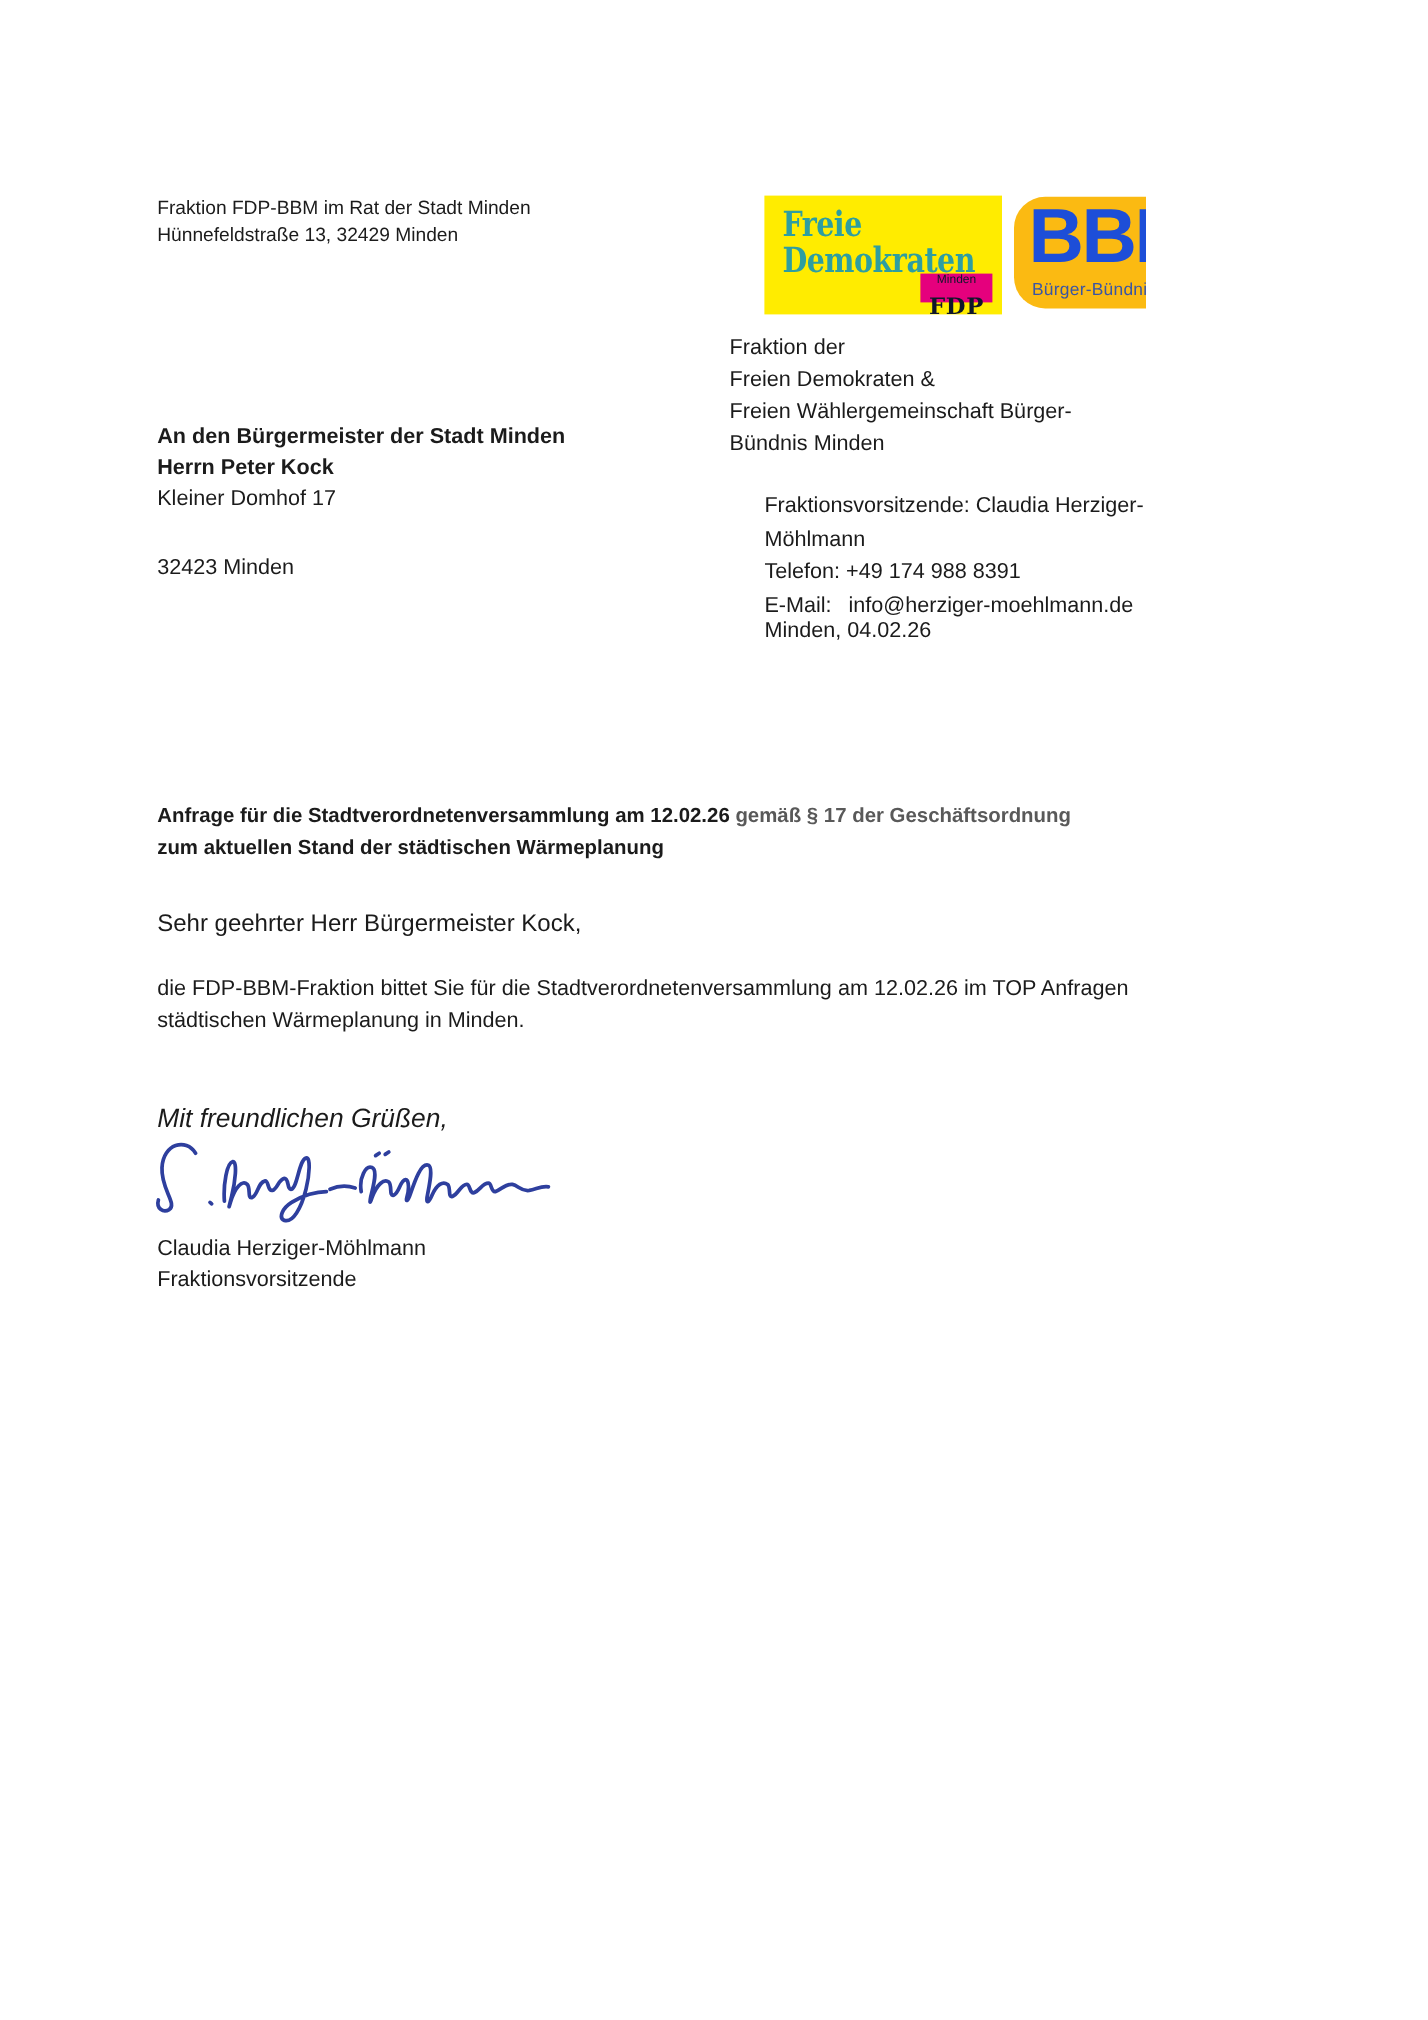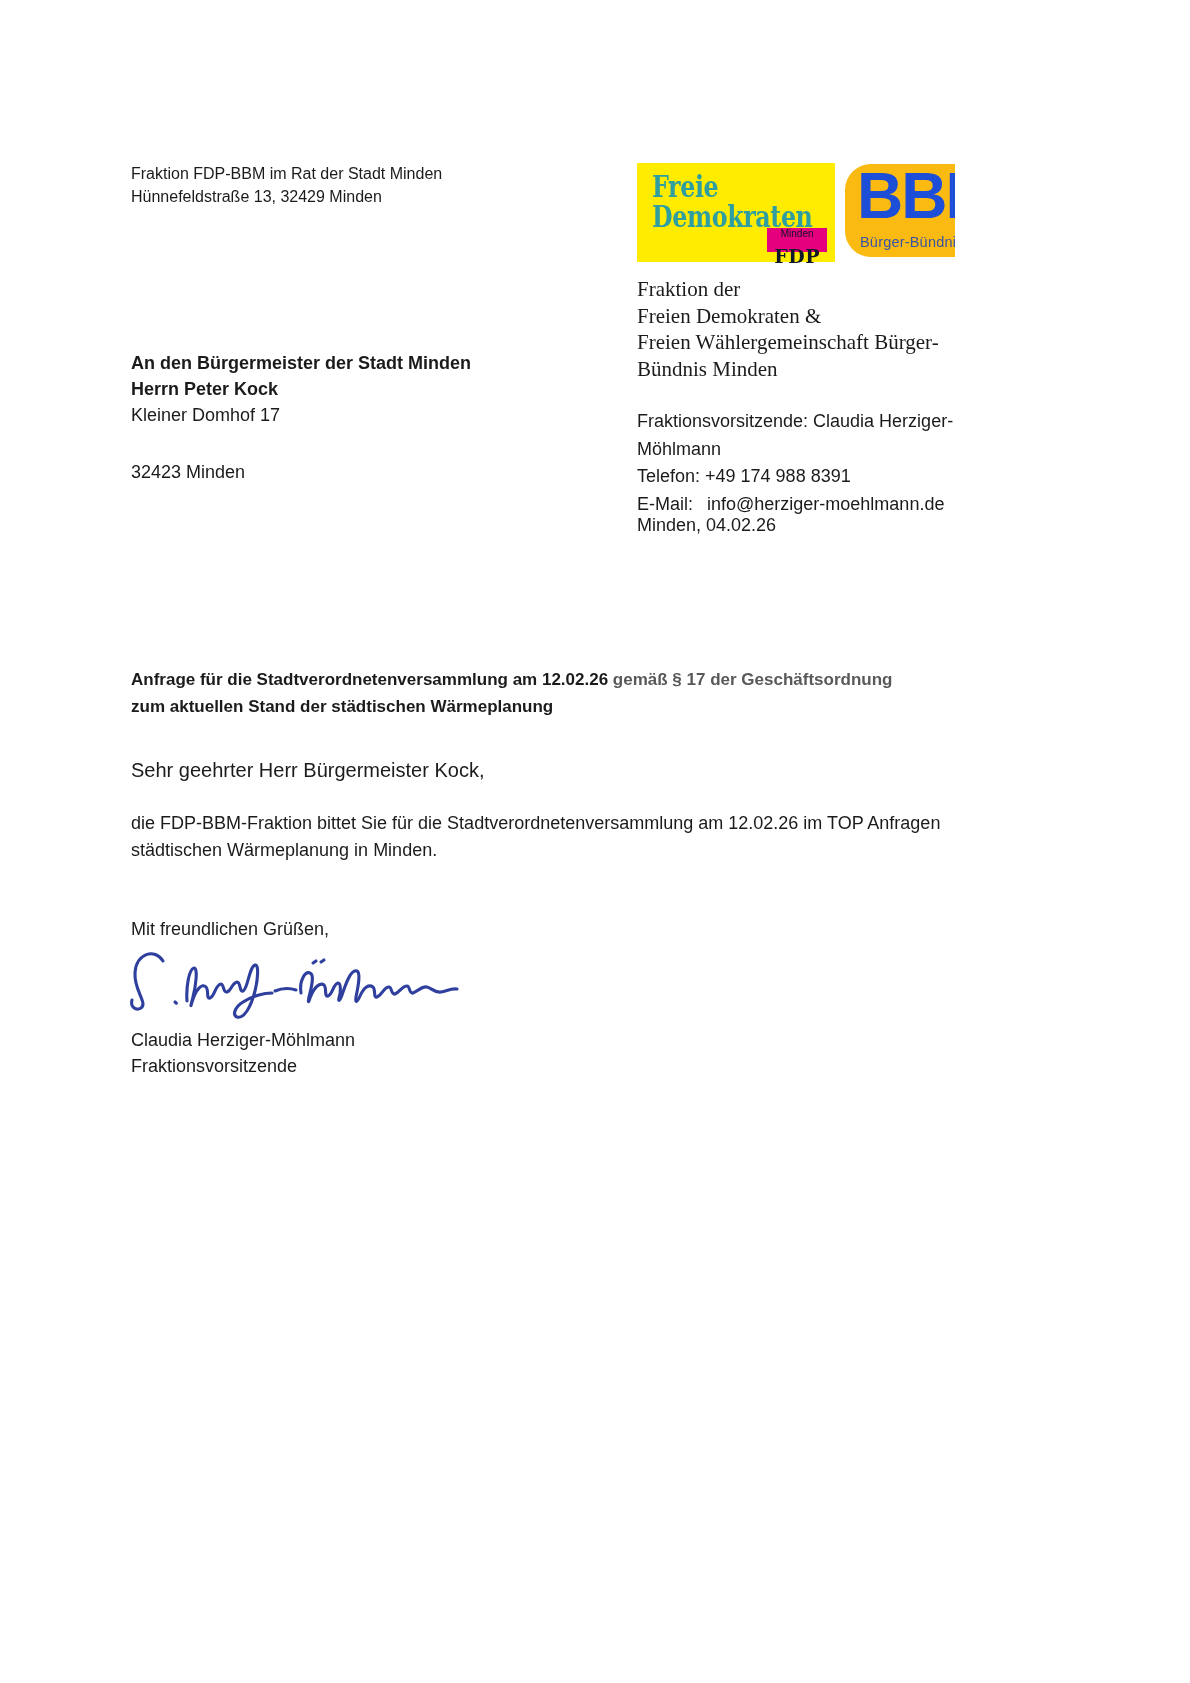--- a/index.html
+++ b/index.html
@@ -31,38 +31,38 @@
   .bbm-logo { position:absolute; left:845px; top:164px; width:257px; height:93px; background:#FBBA12; border-radius:26px; }
   .bbm-acronym { position:absolute; left:12px; top:-7px; font-weight:bold; font-size:64px; line-height:78px; letter-spacing:-2px; color:#1d4ed8; }
   .bbm-sub { position:absolute; left:15px; bottom:7px; font-size:14.5px; color:#3A55A4; letter-spacing:.2px; }
   .fw-badge {
     position:absolute; right:9px; top:9px; width:90px; height:75px;
     background:#3A55A4; border-radius:14px; color:#ffffff;
     font-size:19px; line-height:28px; padding:9px 0 0 12px; box-sizing:border-box;
   }
 
   
-  .faction-block { position:absolute; left:637px; top:276px; font-size:21px; line-height:26.5px;font-family:Liberation Serif, serif; }
+  .faction-block { position:absolute; left:608px; top:276px; font-size:18px; line-height:26.5px; }
   .contact { position:absolute; left:637px; top:408px; font-size:18px; line-height:27.5px; }
   .contact .email-value { margin-left:14px; }
   .dateline { position:absolute; left:637px; top:515px; font-size:18px; }
 
   
   .recipient { position:absolute; left:131px; top:350px; font-size:18px; line-height:26px; }
   .bold { font-weight:bold; }
   .recipient-city { position:absolute; left:131px; top:462px; font-size:18px; }
 
   
   .subject { position:absolute; left:131px; top:621px; font-size:17px; font-weight:bold; line-height:26.5px;margin-top:46px; }
   .subject .gray { color:#595959; }
 
   
   .salutation { position:absolute; left:131px; top:759px; font-size:20px; }
   .paragraph { position:absolute; left:131px; top:810px; font-size:18px; line-height:27px; }
-  .closing { position:absolute; left:131px; top:919px; font-size:18px; }
+  .closing { position:absolute; left:131px; top:919px; font-size:22px;font-style:italic; }
 
   
   .signature-svg { position:absolute; left:127px; top:946px; }
   .signer { position:absolute; left:131px; top:1027px; font-size:18px; line-height:26px; }
 </style>
 </head>
 <body>
 
 <div class="page">
 

